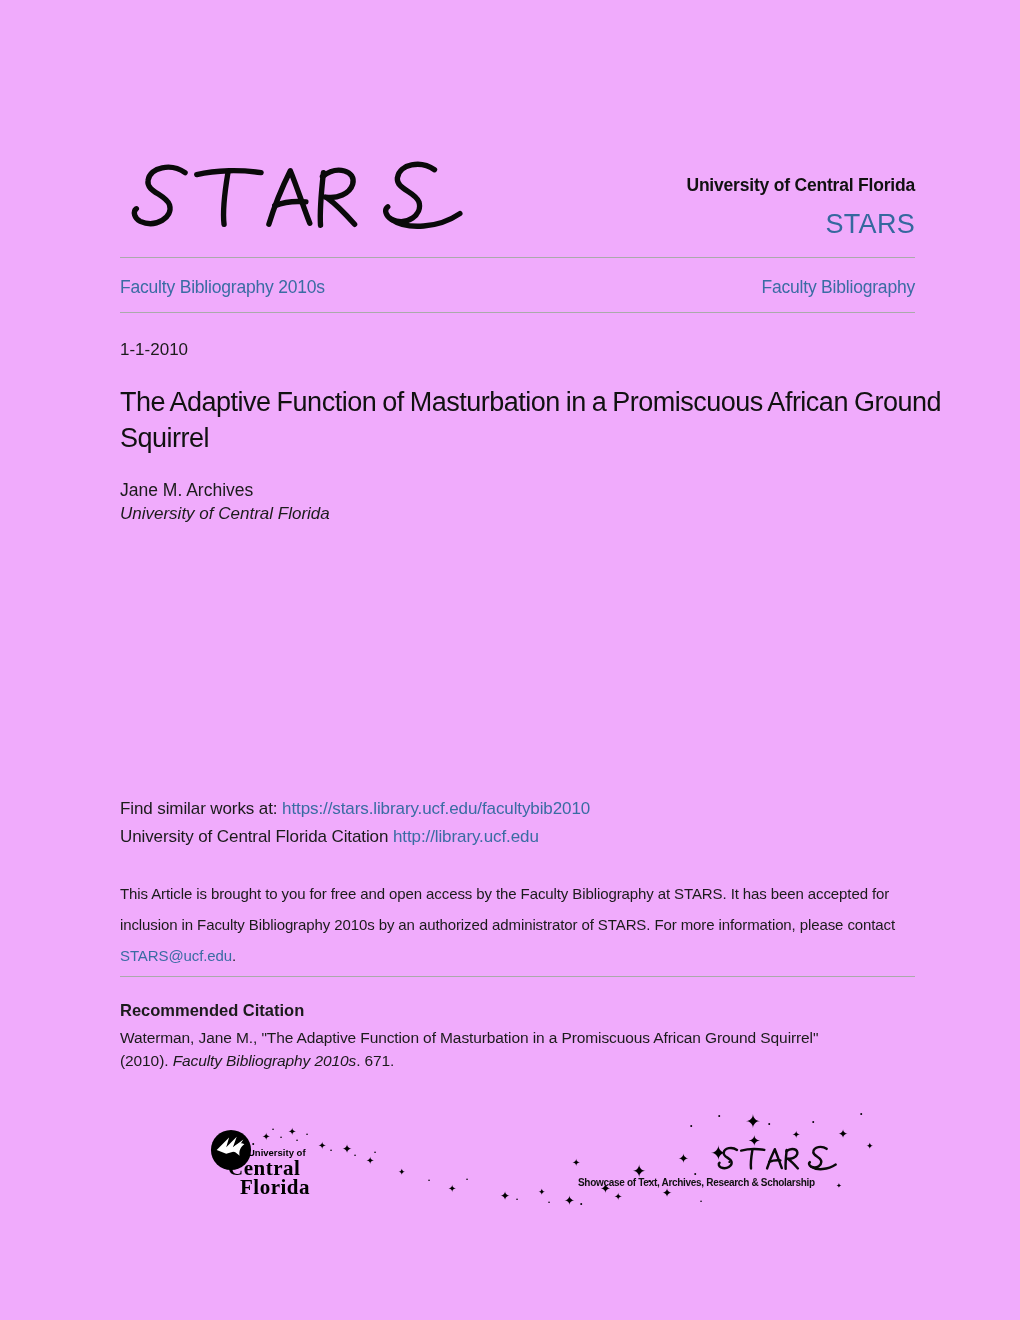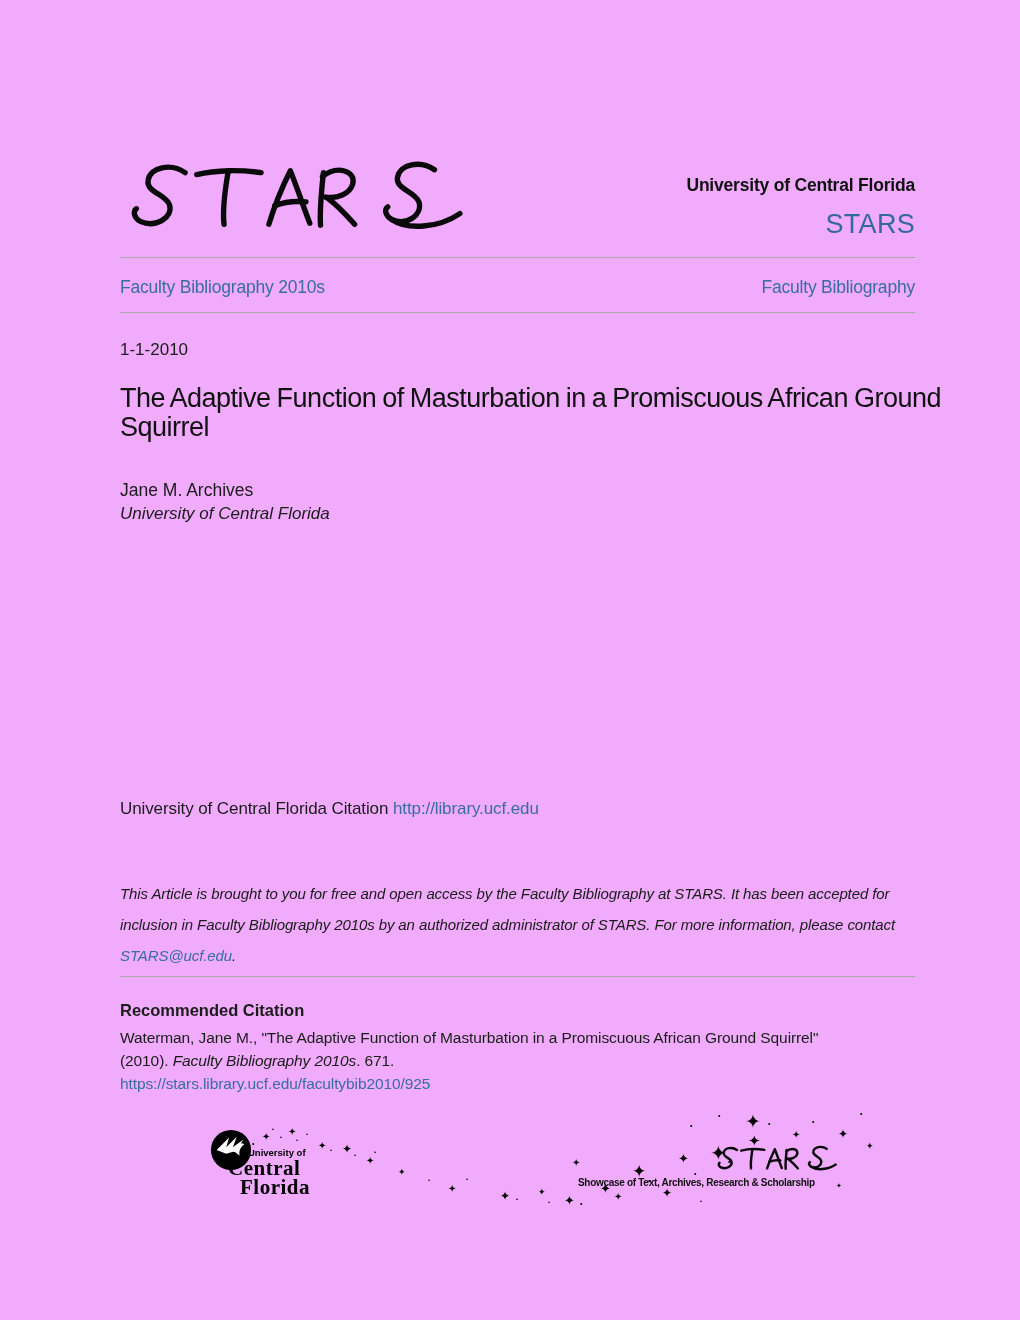--- a/index.html
+++ b/index.html
@@ -42,36 +42,35 @@
     position:absolute;left:120px;top:277px;width:795px;
     display:flex;justify-content:space-between;
     font-size:17.5px;color:var(--link-blue);letter-spacing:-0.2px;
   }
   .nav-row span{cursor:pointer;}
   
   .pub-date{position:absolute;left:120px;top:340px;font-size:17px;color:#1b1b1b;}
   .article-title{
     position:absolute;left:120px;top:384px;width:832px;
     font-size:27px;font-weight:400;color:#111;
-    line-height:29px;letter-spacing:-0.5px;word-spacing:-1px;
+    line-height:36px;letter-spacing:-0.5px;word-spacing:-1px;
   }
   .author-name{position:absolute;left:120px;top:480px;font-size:17.5px;color:#1b1b1b;}
   .author-affil{position:absolute;left:120px;top:504px;font-size:17px;font-style:italic;color:#1b1b1b;}
   
   .find-block{
     position:absolute;left:120px;top:795px;width:795px;
     font-size:17px;line-height:28px;color:#1b1b1b;letter-spacing:-0.1px;
   }
   a.lnk, .lnk{color:var(--link-blue);text-decoration:none;cursor:pointer;}
   
   .access-note{
     position:absolute;left:120px;top:878px;width:798px;
     font-size:15px;line-height:31px;color:#1b1b1b;
     letter-spacing:-0.1px;
-    font-style:italic;
   }
   
   .citation-heading{
     position:absolute;left:120px;top:1001px;
     font-size:16.5px;font-weight:700;color:#1b1b1b;
   }
   .citation-body{
     position:absolute;left:120px;top:1026px;width:798px;
     font-size:15.5px;line-height:23px;color:#1b1b1b;letter-spacing:-0.1px;
   }
@@ -126,32 +125,32 @@
   </div>
 
   <div class="rule rule-2"></div>
 
   <div class="pub-date">1-1-2010</div>
   <h1 class="article-title">The Adaptive Function of Masturbation in a Promiscuous African Ground Squirrel</h1>
   <div class="author-name">Jane M. Archives</div>
   <div class="author-affil">University of Central Florida</div>
 
   <div class="find-block">
+    <div><span>Find similar works at: </span><a class="lnk">https://stars.library.ucf.edu/facultybib2010</a></div>
     <div><span>University of Central Florida Citation </span><a class="lnk">http://library.ucf.edu</a></div>
   </div>
 
   <p class="access-note"><span>This Article is brought to you for free and open access by the Faculty Bibliography at STARS. It has been accepted for inclusion in Faculty Bibliography 2010s by an authorized administrator of STARS. For more information, please contact </span><a class="lnk">STARS@ucf.edu</a><span>.</span></p>
 
   <div class="rule rule-3"></div>
 
   <div class="citation-heading">Recommended Citation</div>
   <div class="citation-body">
     <div>Waterman, Jane M., "The Adaptive Function of Masturbation in a Promiscuous African Ground Squirrel"</div>
     <div><span>(2010). </span><span class="it">Faculty Bibliography 2010s</span><span>. 671.</span></div>
-    <div><a class="lnk">https://stars.library.ucf.edu/facultybib2010/925</a></div>
   </div>
 
   <div class="footer">
 
     <div class="star-trail">
         <span class="sparkle" style="left: 132px; top: 45px; font-size: 7px;">•</span>
         <span class="sparkle" style="left: 142px; top: 37px; font-size: 10px;">✦</span>
         <span class="sparkle" style="left: 152px; top: 31px; font-size: 6px;">•</span>
         <span class="sparkle" style="left: 160px; top: 39px; font-size: 6px;">•</span>
         <span class="sparkle" style="left: 168px; top: 32px; font-size: 10px;">✦</span>

